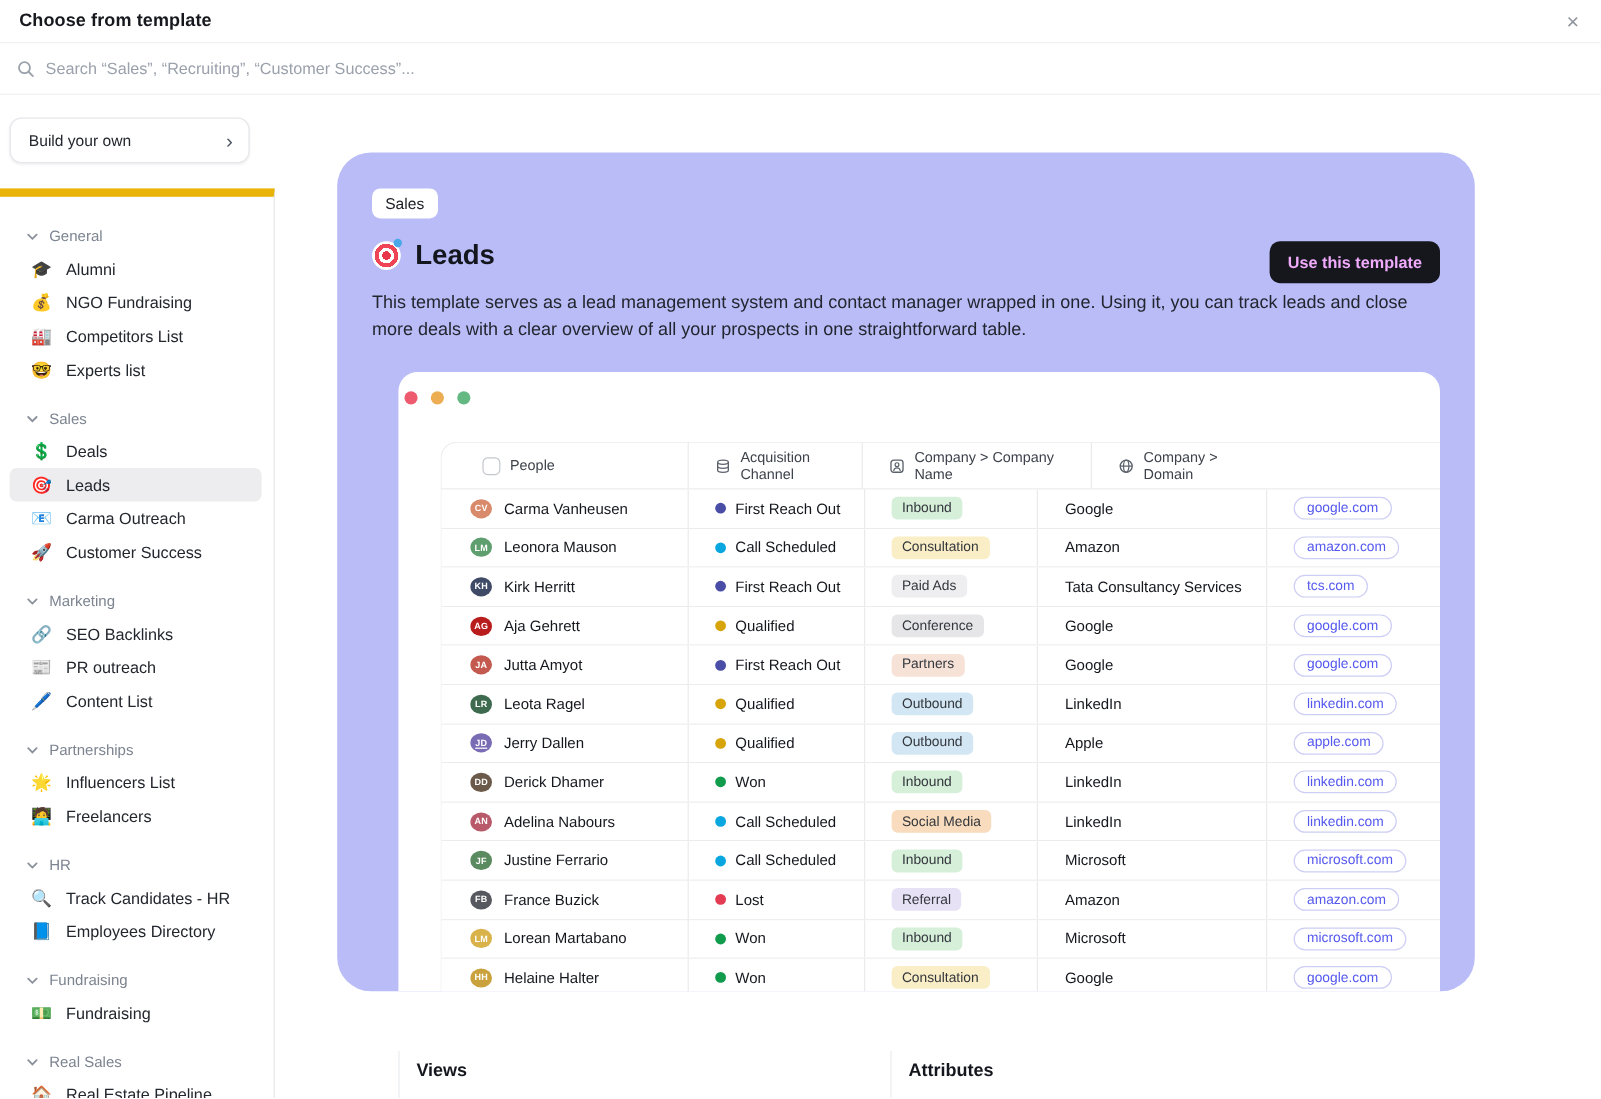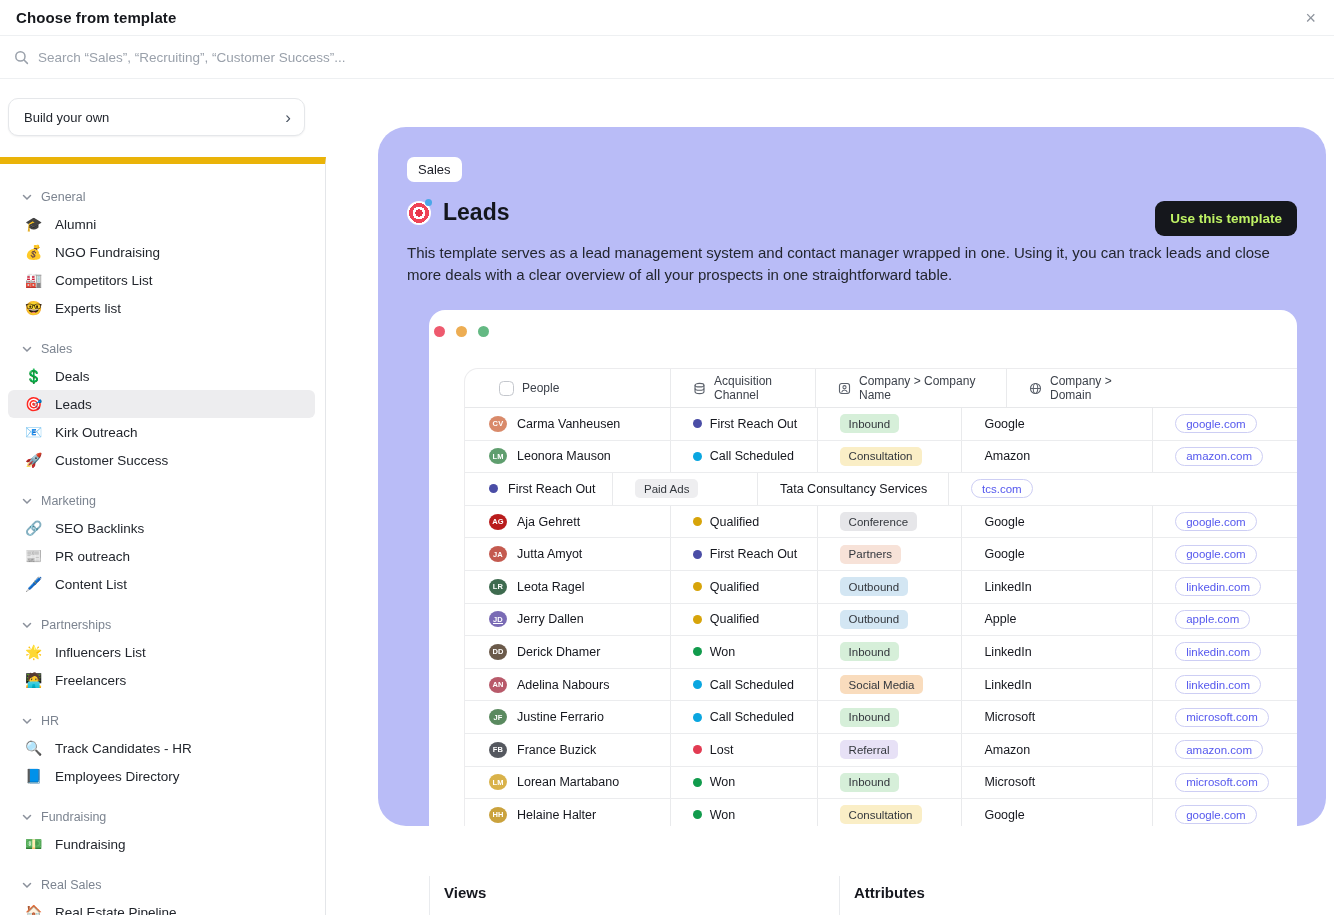--- a/index.html
+++ b/index.html
@@ -15,21 +15,21 @@
     display:flex; align-items:center; padding:0 16px 0 14px; gap:9px; }
   .search-row svg { flex:none; }
   .search-input { border:none; outline:none; flex:1; font-size:13.5px; color:#374151;
     font-family:inherit; background:transparent; }
   .search-input::placeholder { color:#9aa1ab; }
 
   
   .bodywrap { display:flex; height:836px; }
 
   
-  .sidebar { width:326px; flex:none; display:flex; flex-direction:column; }
+  .sidebar { width:229px; flex:none; display:flex; flex-direction:column; }
   .byo-card { margin:19px 21px 0 8px; height:38px; background:#fff;
     border:1px solid #e5e7ea; border-radius:10px; box-shadow:0 1px 2px rgba(20,20,40,.06);
     display:flex; align-items:center; padding:0 13px 0 15px; font-size:13px; color:#23272e; cursor:pointer; }
   .byo-chev { margin-left:auto; color:#4b5563; font-size:17px; line-height:1; }
   .sidebar-list { margin-top:21px; flex:1; overflow:hidden;
     border-top:7px solid #eab308; border-right:1px solid #e4e6e9; padding:8px 10px 0 0; }
   .section { margin-bottom:14px; }
   .section-header { height:26px; margin-top:12px; display:flex; align-items:center; gap:9px;
     padding-left:22px; cursor:pointer; }
   .section-label { font-size:12.5px; color:#7c8490; }
@@ -44,21 +44,21 @@
   .card { margin:48px 0 0 52px; width:948px; height:699px; background:#b9bcf7;
     border-radius:28px; position:relative; overflow:hidden; padding:30px 0 0 29px; }
   .cat-badge { display:inline-block; background:#fff; border-radius:7px; padding:5px 11px;
     font-size:13px; font-weight:500; color:#1c1e27; }
   .title-row { margin-top:17px; display:flex; align-items:center; gap:12px; }
   .target-icon { width:24px; height:24px; border-radius:50%; position:relative; flex:none;
     background:radial-gradient(circle,#e8374a 0 21%,#ffffff 21% 38%,#ef4456 38% 58%,#ffffff 58% 74%,#e8374a 74% 100%); }
   .target-icon::after { content:""; position:absolute; right:-1px; top:-2px; width:7px; height:7px;
     border-radius:50%; background:#4aa8e8; }
   .tpl-title { font-size:23px; font-weight:700; color:#14161d; }
-  .cta-btn { position:absolute; top:74px; right:29px; background:#15171c; color:#bef264;
+  .cta-btn { position:absolute; top:74px; right:29px; background:#15171c; color:#f0abfc;
     border:none; border-radius:9px; padding:10px 15px; font-size:13.5px; font-weight:600;
     font-family:inherit; cursor:pointer; }
   .desc { margin-top:16px; width:880px; font-size:15px; line-height:22px; color:#23262f; }
 
   
   .window { position:absolute; left:51px; top:183px; right:29px; bottom:0; background:#fff;
     border-radius:16px 16px 0 0; }
   .dots { position:absolute; left:5px; top:16px; display:flex; gap:11px; }
   .dot-tl { width:11px; height:11px; border-radius:50%; }
 
@@ -157,21 +157,21 @@
     <span class="item-label">Deals</span>
   </div>
 
   <div class="item selected">
     <span class="item-icon">🎯</span>
     <span class="item-label">Leads</span>
   </div>
 
   <div class="item">
     <span class="item-icon">📧</span>
-    <span class="item-label">Kirk Outreach</span>
+    <span class="item-label">Carma Outreach</span>
   </div>
 
   <div class="item">
     <span class="item-icon">🚀</span>
     <span class="item-label">Customer Success</span>
   </div>
 </div>
 
   <div class="section">
     <div class="section-header">
@@ -353,20 +353,24 @@
                 </div>
     <div class="cell c3">
                   <span class="cname">Amazon</span>
                 </div>
     <div class="cell c4">
                   <span class="dpill" style="color: rgb(85, 88, 238);">amazon.com</span>
                 </div>
   </div>
 
   <div class="trow">
+    <div class="cell c0">
+                  <span class="avatar" style="background: rgb(63, 74, 102);">KH</span>
+                  <span class="pname">Kirk Herritt</span>
+                </div>
     <div class="cell c1">
                   <span class="sdot" style="background: rgb(74, 77, 166);"></span>
                   <span class="sname">First Reach Out</span>
                 </div>
     <div class="cell c2">
                   <span class="chbadge" style="background: rgb(238, 238, 240);">Paid Ads</span>
                 </div>
     <div class="cell c3">
                   <span class="cname">Tata Consultancy Services</span>
                 </div>

